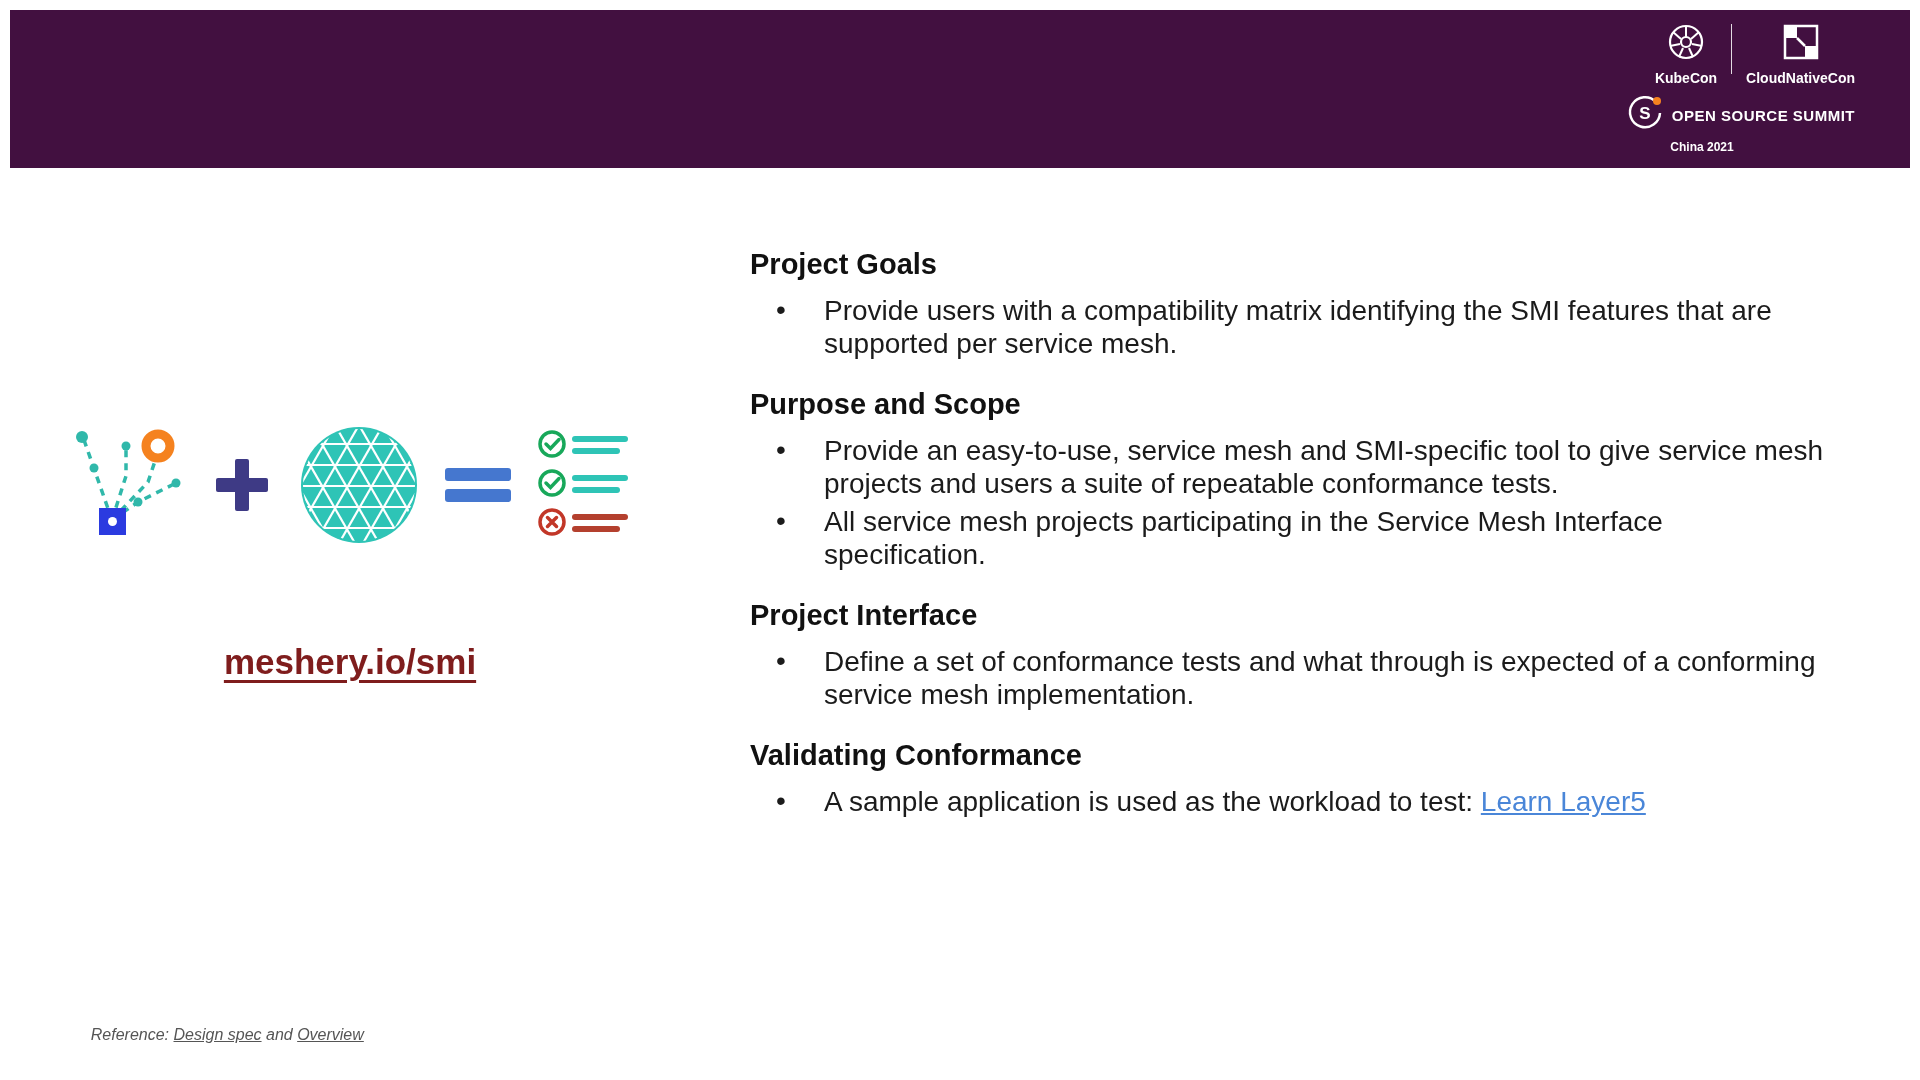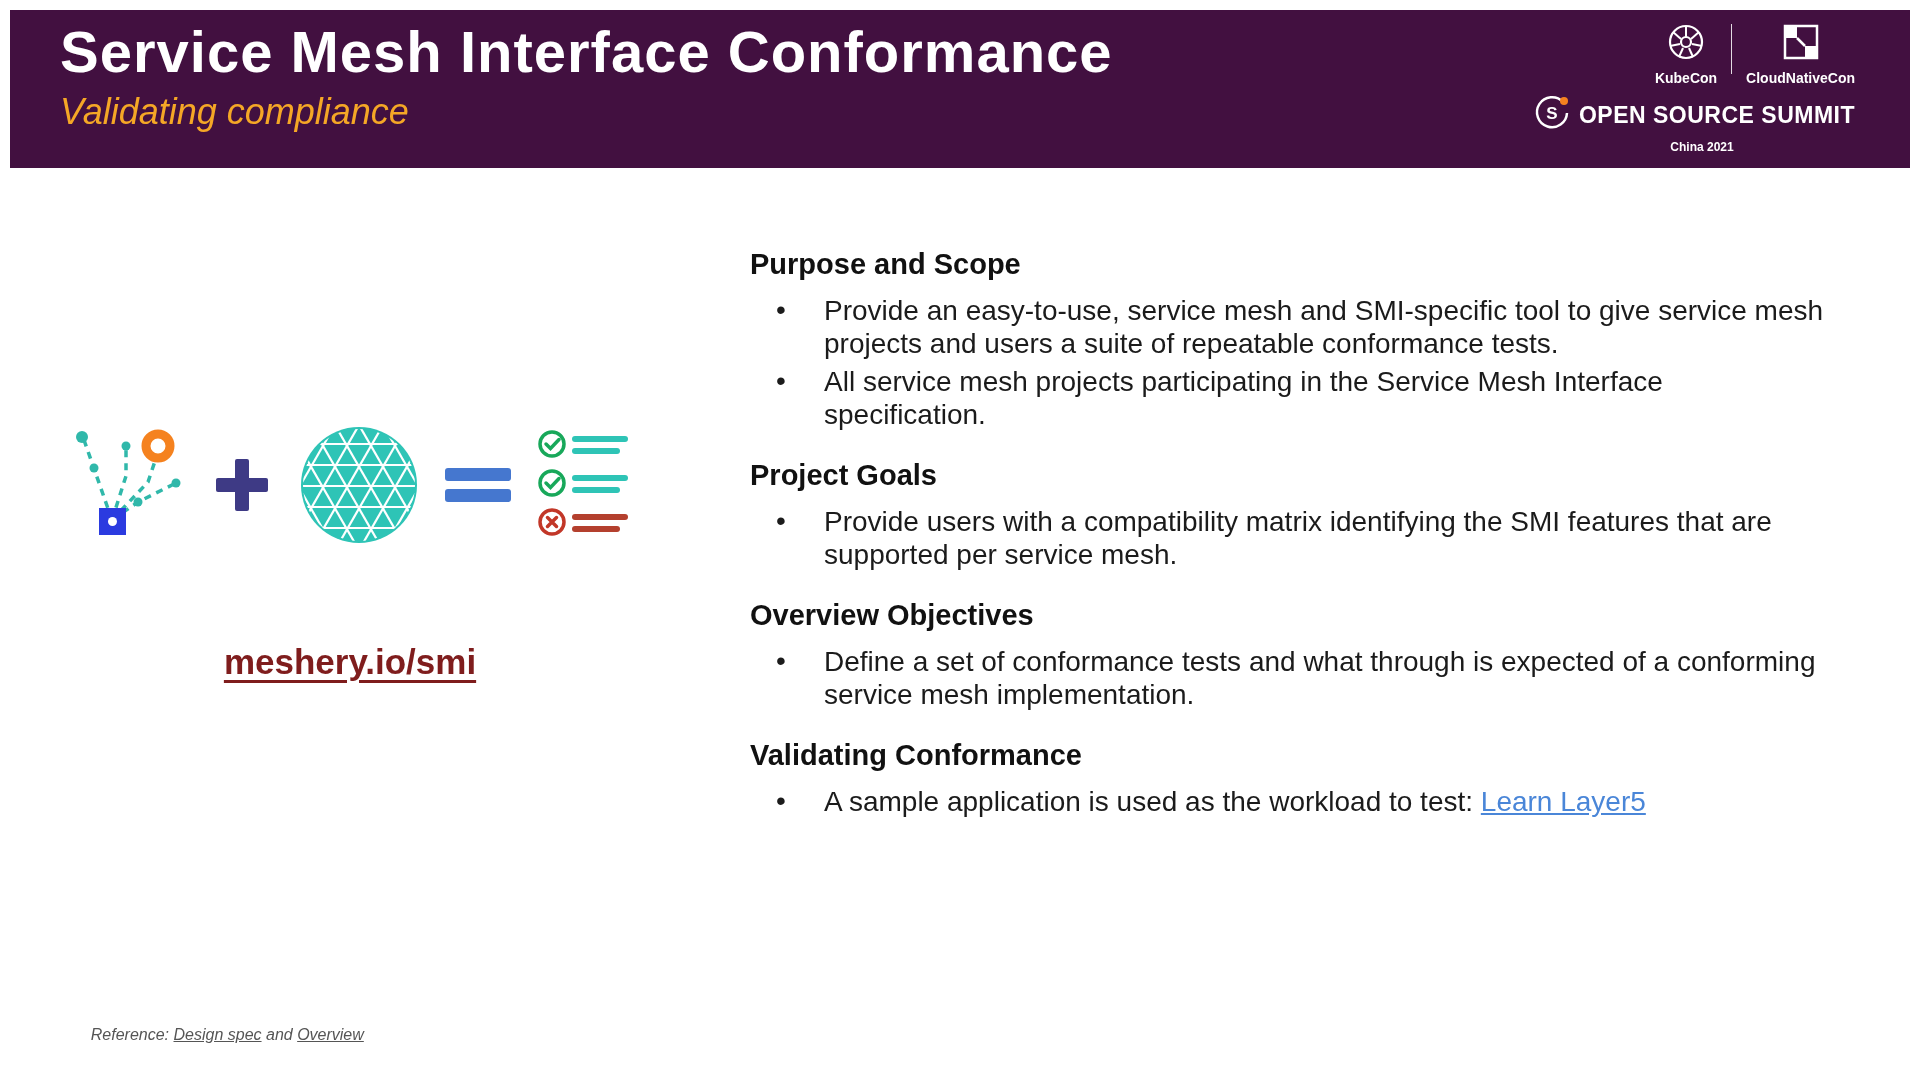--- a/index.html
+++ b/index.html
@@ -20,21 +20,21 @@
   .title-block { position:absolute; left:50px; top:12px; }
   .title-block h1 { font-size:58px; font-weight:bold; letter-spacing:1px; line-height:1.05; }
   .subtitle { font-size:36px; font-style:italic; color:#f5a726; margin-top:8px; }
 
   .logos { position:absolute; right:55px; top:12px; width:300px; }
   .logo-row { display:flex; align-items:flex-start; justify-content:flex-end; gap:14px; }
   .logo-item { display:flex; flex-direction:column; align-items:center; gap:4px; }
   .logo-label { font-size:14px; font-weight:bold; white-space:nowrap; }
   .logo-divider { width:1px; height:50px; background:rgba(255,255,255,.85); margin-top:2px; }
   .summit-row { display:flex; align-items:center; justify-content:flex-end; gap:8px; margin-top:8px; }
-  .summit-label { font-size:23px; font-weight:bold; letter-spacing:.5px; white-space:nowrap; }
+  .summit-label { font-size:15px; font-weight:bold; letter-spacing:.5px; white-space:nowrap; }
   .event-location { text-align:center; font-size:12px; font-weight:bold; margin-top:4px; padding-right:6px; }
 
   
   .illustration {
     position:absolute; left:70px; top:424px;
     display:flex; align-items:center; gap:26px;
   }
   .meshery-link {
     position:absolute; left:70px; top:642px; width:560px; display:block;
     text-align:center; font-size:35px; font-weight:bold; color:#7f1d1d;
@@ -62,24 +62,20 @@
     font-size:16px; font-style:italic; color:#555; white-space:pre-wrap;
   }
   .reference a { color:#555; text-decoration:underline; cursor:pointer;font-style:italic; }
 </style>
 </head>
 <body>
 
 <div class="slide">
 
   <header class="header">
-    <div class="title-block">
-      <h1>Service Mesh Interface Conformance</h1>
-      <div class="subtitle">Validating compliance</div>
-    </div>
 
     <div class="logos">
       <div class="logo-row">
         <div class="logo-item">
           <span>
             <svg width="40" height="40" viewBox="0 0 40 40" stroke="#fff" fill="none">
               <circle cx="20" cy="20" r="16" stroke-width="2.2"></circle>
               <circle cx="20" cy="20" r="5" stroke-width="2.2"></circle>
               <g stroke-width="2">
                 <line x1="20" y1="15" x2="20" y2="4"></line>
@@ -213,36 +209,36 @@
         </g>
       </svg>
     </span>
   </div>
 
   <a class="meshery-link">meshery.io/smi</a>
 
   <section class="content">
 
     <div class="section">
+      <h2>Project Goals</h2>
+      <ul>
+        <li><span>Provide users with a compatibility matrix identifying the SMI features that are supported per service mesh.</span></li>
+      </ul>
+    </div>
+
+    <div class="section">
       <h2>Purpose and Scope</h2>
       <ul>
         <li><span>Provide an easy-to-use, service mesh and SMI-specific tool to give service mesh projects and users a suite of repeatable conformance tests.</span></li>
         <li><span>All service mesh projects participating in the Service Mesh Interface specification.</span></li>
       </ul>
     </div>
 
     <div class="section">
-      <h2>Project Goals</h2>
-      <ul>
-        <li><span>Provide users with a compatibility matrix identifying the SMI features that are supported per service mesh.</span></li>
-      </ul>
-    </div>
-
-    <div class="section">
-      <h2>Overview Objectives</h2>
+      <h2>Project Interface</h2>
       <ul>
         <li><span>Define a set of conformance tests and what through is expected of a conforming service mesh implementation.</span></li>
       </ul>
     </div>
 
     <div class="section">
       <h2>Validating Conformance</h2>
       <ul>
         <li><span>A sample application is used as the workload to test: </span><a class="inline-link">Learn Layer5</a></li>
       </ul>

